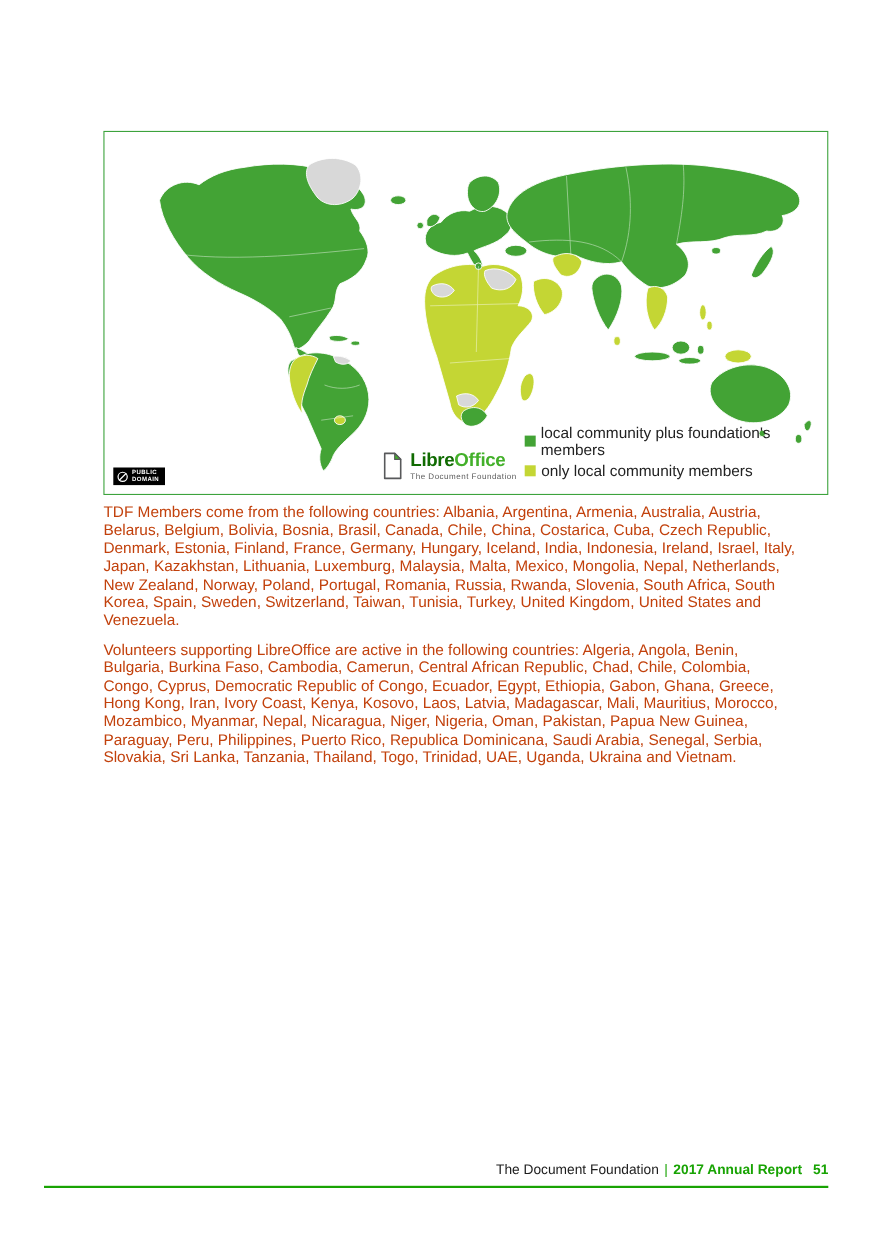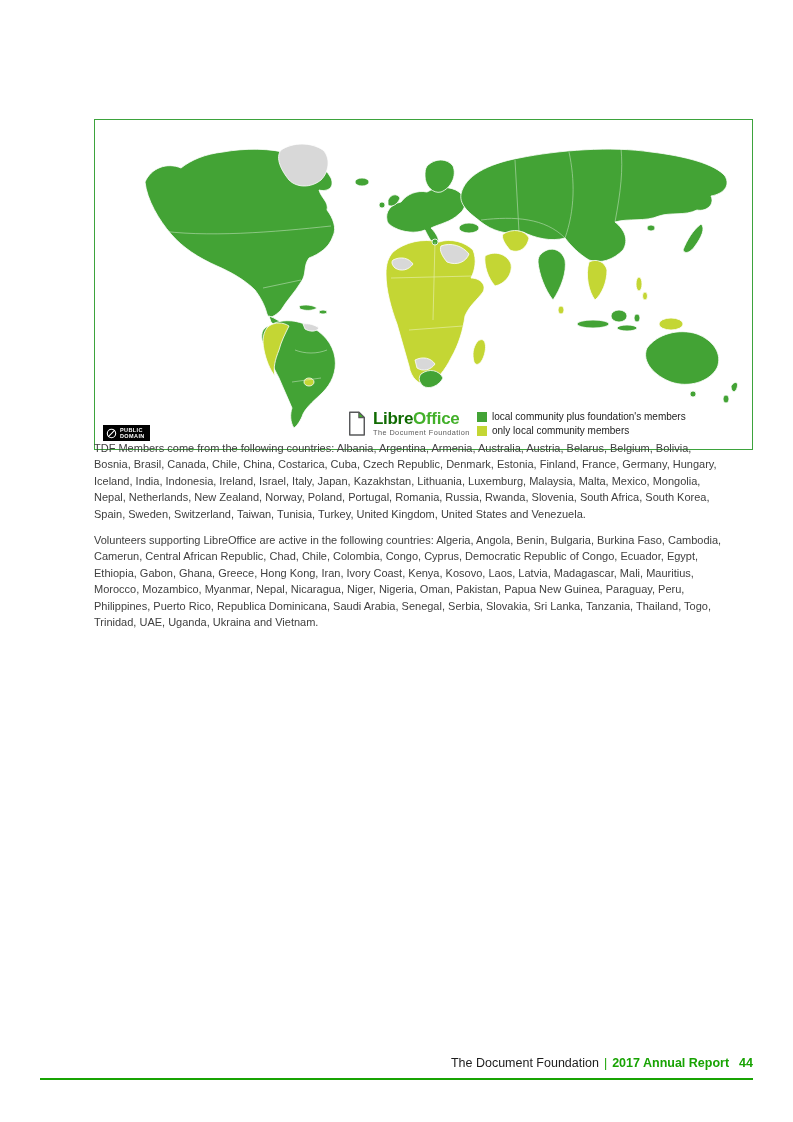--- a/index.html
+++ b/index.html
@@ -12,23 +12,23 @@
             display:flex;align-items:center;gap:3px;padding:2px 5px 2px 3px;}
   .pd-text{display:flex;flex-direction:column;font-size:5.5px;font-weight:bold;
            letter-spacing:.4px;line-height:6px;}
   .logo{position:absolute;left:252px;bottom:12px;display:flex;align-items:center;gap:6px;}
   .logo-text{display:flex;flex-direction:column;}
   .logo-name{font-size:17px;font-weight:bold;line-height:17px;letter-spacing:-0.3px;}
   .logo-sub{font-size:7.3px;color:#5a5a5a;letter-spacing:.45px;margin-top:1px;}
   .legend{position:absolute;left:382px;bottom:13px;display:flex;flex-direction:column;gap:3px;}
   .legend-row{display:flex;align-items:center;gap:5px;}
   .swatch{width:10px;height:10px;display:inline-block;background:#ccc;}
-  .legend-label{font-size:10px;color:#222;}
-  .body-text{position:absolute;left:94px;top:440px;width:634px;font-size:11px;
-             line-height:16.4px;color:#404040;}
+  .legend-label{font-size:14px;color:#222;}
+  .body-text{position:absolute;left:94px;top:457px;width:634px;font-size:14px;
+             line-height:16.4px;color:#c2410c;}
   .body-text p{margin:0 0 10px 0;}
   .footer{position:absolute;right:40px;top:1056px;font-size:12.5px;color:#1c1c1c;
           display:flex;align-items:baseline;gap:5px;}
   .f-report{font-weight:bold;}
   .f-page{font-weight:bold;margin-left:5px;}
   .footer-rule{position:absolute;left:40px;right:40px;top:1078px;height:2px;background:#18a303;}
 </style>
 </head>
 <body>
 
@@ -162,17 +162,17 @@
 
   <div class="body-text">
     <p>TDF Members come from the following countries: Albania, Argentina, Armenia, Australia, Austria, Belarus, Belgium, Bolivia, Bosnia, Brasil, Canada, Chile, China, Costarica, Cuba, Czech Republic, Denmark, Estonia, Finland, France, Germany, Hungary, Iceland, India, Indonesia, Ireland, Israel, Italy, Japan, Kazakhstan, Lithuania, Luxemburg, Malaysia, Malta, Mexico, Mongolia, Nepal, Netherlands, New Zealand, Norway, Poland, Portugal, Romania, Russia, Rwanda, Slovenia, South Africa, South Korea, Spain, Sweden, Switzerland, Taiwan, Tunisia, Turkey, United Kingdom, United States and Venezuela.</p>
     <p>Volunteers supporting LibreOffice are active in the following countries: Algeria, Angola, Benin, Bulgaria, Burkina Faso, Cambodia, Camerun, Central African Republic, Chad, Chile, Colombia, Congo, Cyprus, Democratic Republic of Congo, Ecuador, Egypt, Ethiopia, Gabon, Ghana, Greece, Hong Kong, Iran, Ivory Coast, Kenya, Kosovo, Laos, Latvia, Madagascar, Mali, Mauritius, Morocco, Mozambico, Myanmar, Nepal, Nicaragua, Niger, Nigeria, Oman, Pakistan, Papua New Guinea, Paraguay, Peru, Philippines, Puerto Rico, Republica Dominicana, Saudi Arabia, Senegal, Serbia, Slovakia, Sri Lanka, Tanzania, Thailand, Togo, Trinidad, UAE, Uganda, Ukraina and Vietnam.</p>
   </div>
 
   <div class="footer">
     <span class="f-org">The Document Foundation</span>
     <span class="f-sep" style="color: rgb(24, 163, 3);">|</span>
     <span class="f-report" style="color: rgb(24, 163, 3);">2017 Annual Report</span>
-    <span class="f-page" style="color: rgb(24, 163, 3);">44</span>
+    <span class="f-page" style="color: rgb(24, 163, 3);">51</span>
   </div>
   <div class="footer-rule" style="background: rgb(24, 163, 3);"></div>
 
 </div>
 
 </body></html>

